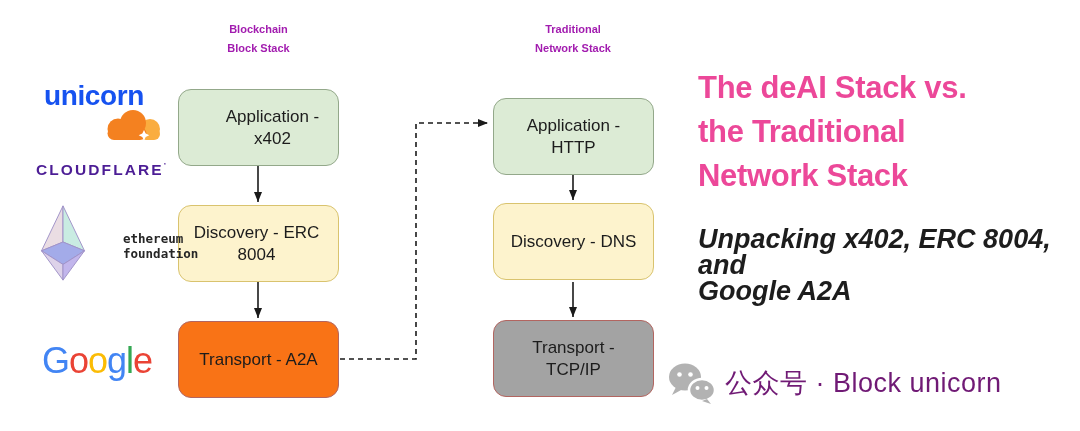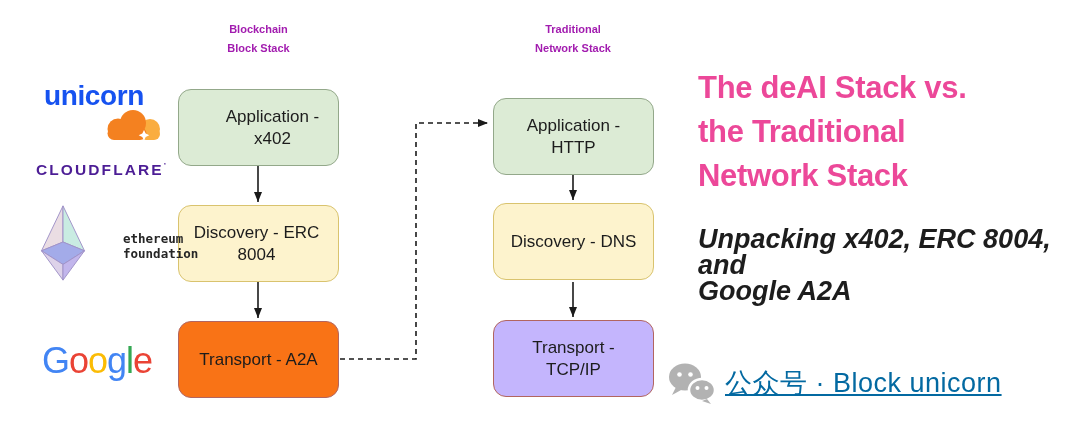--- a/index.html
+++ b/index.html
@@ -94,21 +94,21 @@
     <span>Traditional</span>
     <span>Network Stack</span>
   </div>
 
   <div class="node c1 r1c1" style="background-color: rgb(220, 235, 213); border-color: rgb(147, 168, 138);">Application - x402</div>
   <div class="node c1 r2c1" style="background-color: rgb(253, 243, 205); border-color: rgb(217, 195, 110);">Discovery - ERC 8004</div>
   <div class="node c1 r3c1" style="background-color: #f97316; border-color: rgb(178, 101, 96);">Transport - A2A</div>
 
   <div class="node c2 r1c2" style="background-color: rgb(220, 235, 213); border-color: rgb(147, 168, 138);">Application - HTTP</div>
   <div class="node c2 r2c2" style="background-color: rgb(253, 243, 205); border-color: rgb(217, 195, 110);">Discovery - DNS</div>
-  <div class="node c2 r3c2" style="background-color: #c4b5fd; border-color: rgb(178, 101, 96);">Transport - TCP/IP</div>
+  <div class="node c2 r3c2" style="background-color: #a3a3a3; border-color: rgb(178, 101, 96);">Transport - TCP/IP</div>
 
   <div class="coinbase-logo" style="color: rgb(22, 82, 240);">unicorn</div>
 
   <div class="cloudflare-logo">
     <svg width="64" height="36" viewBox="0 0 64 36">
       <circle cx="52" cy="21" r="10" style="fill: rgb(250, 173, 63);"></circle>
       <rect x="42" y="20" width="20" height="12" rx="6" style="fill: rgb(250, 173, 63);"></rect>
       <circle cx="20" cy="21" r="10.5" style="fill: rgb(244, 129, 32);"></circle>
       <circle cx="35" cy="15" r="13" style="fill: rgb(244, 129, 32);"></circle>
       <rect x="9.5" y="19" width="39" height="13" rx="6.5" style="fill: rgb(244, 129, 32);"></rect>
@@ -151,16 +151,16 @@
     <svg width="50" height="42" viewBox="0 0 50 42">
       <ellipse cx="19" cy="15" rx="16" ry="13.5" fill="#b2b2b2"></ellipse>
       <path d="M10,25 L6,33 L17,27 Z" fill="#b2b2b2"></path>
       <circle cx="13.5" cy="12.5" r="2.3" fill="#ffffff"></circle>
       <circle cx="24.5" cy="12.5" r="2.3" fill="#ffffff"></circle>
       <ellipse cx="36" cy="28" rx="13" ry="11" fill="#b2b2b2" stroke="#ffffff" stroke-width="2.5"></ellipse>
       <path d="M41,37 L45,42 L36,39 Z" fill="#b2b2b2"></path>
       <circle cx="31.5" cy="26" r="2" fill="#ffffff"></circle>
       <circle cx="40.5" cy="26" r="2" fill="#ffffff"></circle>
     </svg>
-    <span class="watermark-text" style="color: #0369a1; text-decoration: underline;">公众号 · Block unicorn</span>
+    <span class="watermark-text" style="color: #701a75;">公众号 · Block unicorn</span>
   </div>
 
 </div>
 
 </body></html>

